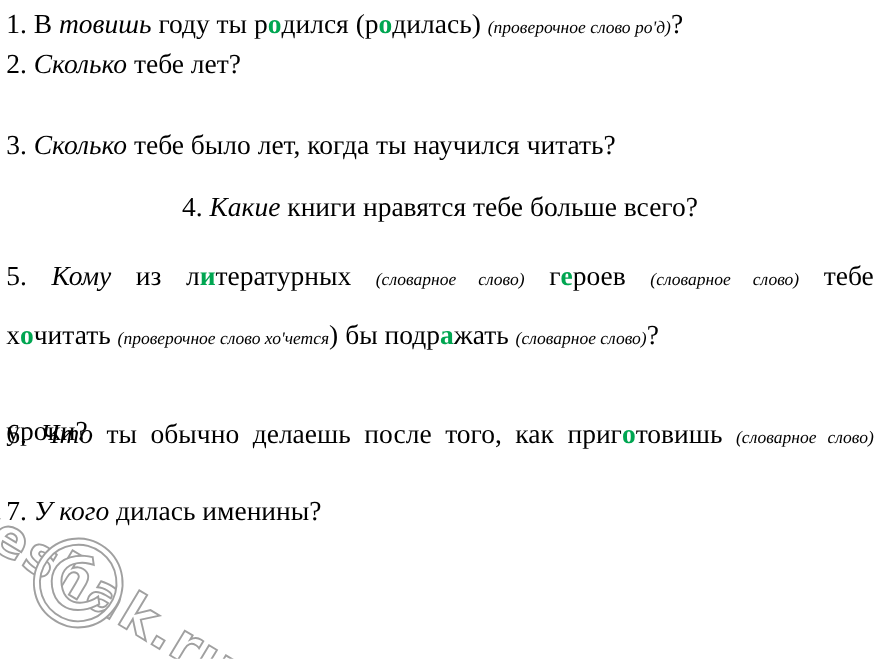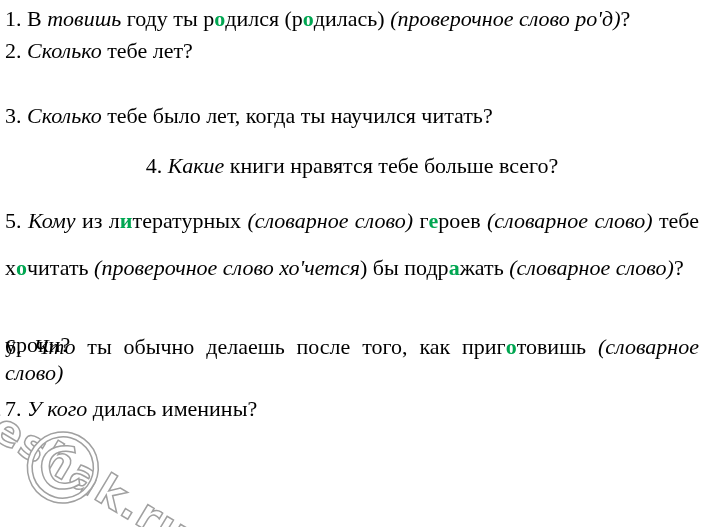--- a/index.html
+++ b/index.html
@@ -12,21 +12,21 @@
   }
   .page { position: absolute; inset: 0; }
   .line {
     position: absolute; left: 5px; right: 3px;
     font-size: 22px; line-height: 26px; color: #000000;
     z-index: 2;
   }
   .line.just { text-align: justify; text-align-last: justify; }
   .seg-n  { font-style: normal; }
   .seg-i  { font-style: italic; }
-  .seg-si { font-style: italic; font-size: 22px; }
+  .seg-si { font-style: italic; font-size: 14px; }
   .seg-g  { color: #00A651; font-weight: bold; }
   .seg-r  { color: #CC0000; }
   .watermark {
     position: absolute; inset: 0; z-index: 1;
     pointer-events: none;
   }
   .wm-text {
     position: absolute; left: -10px; top: 391px;
     font-family: "DejaVu Sans", sans-serif;
     font-weight: bold; font-size: 42px;

